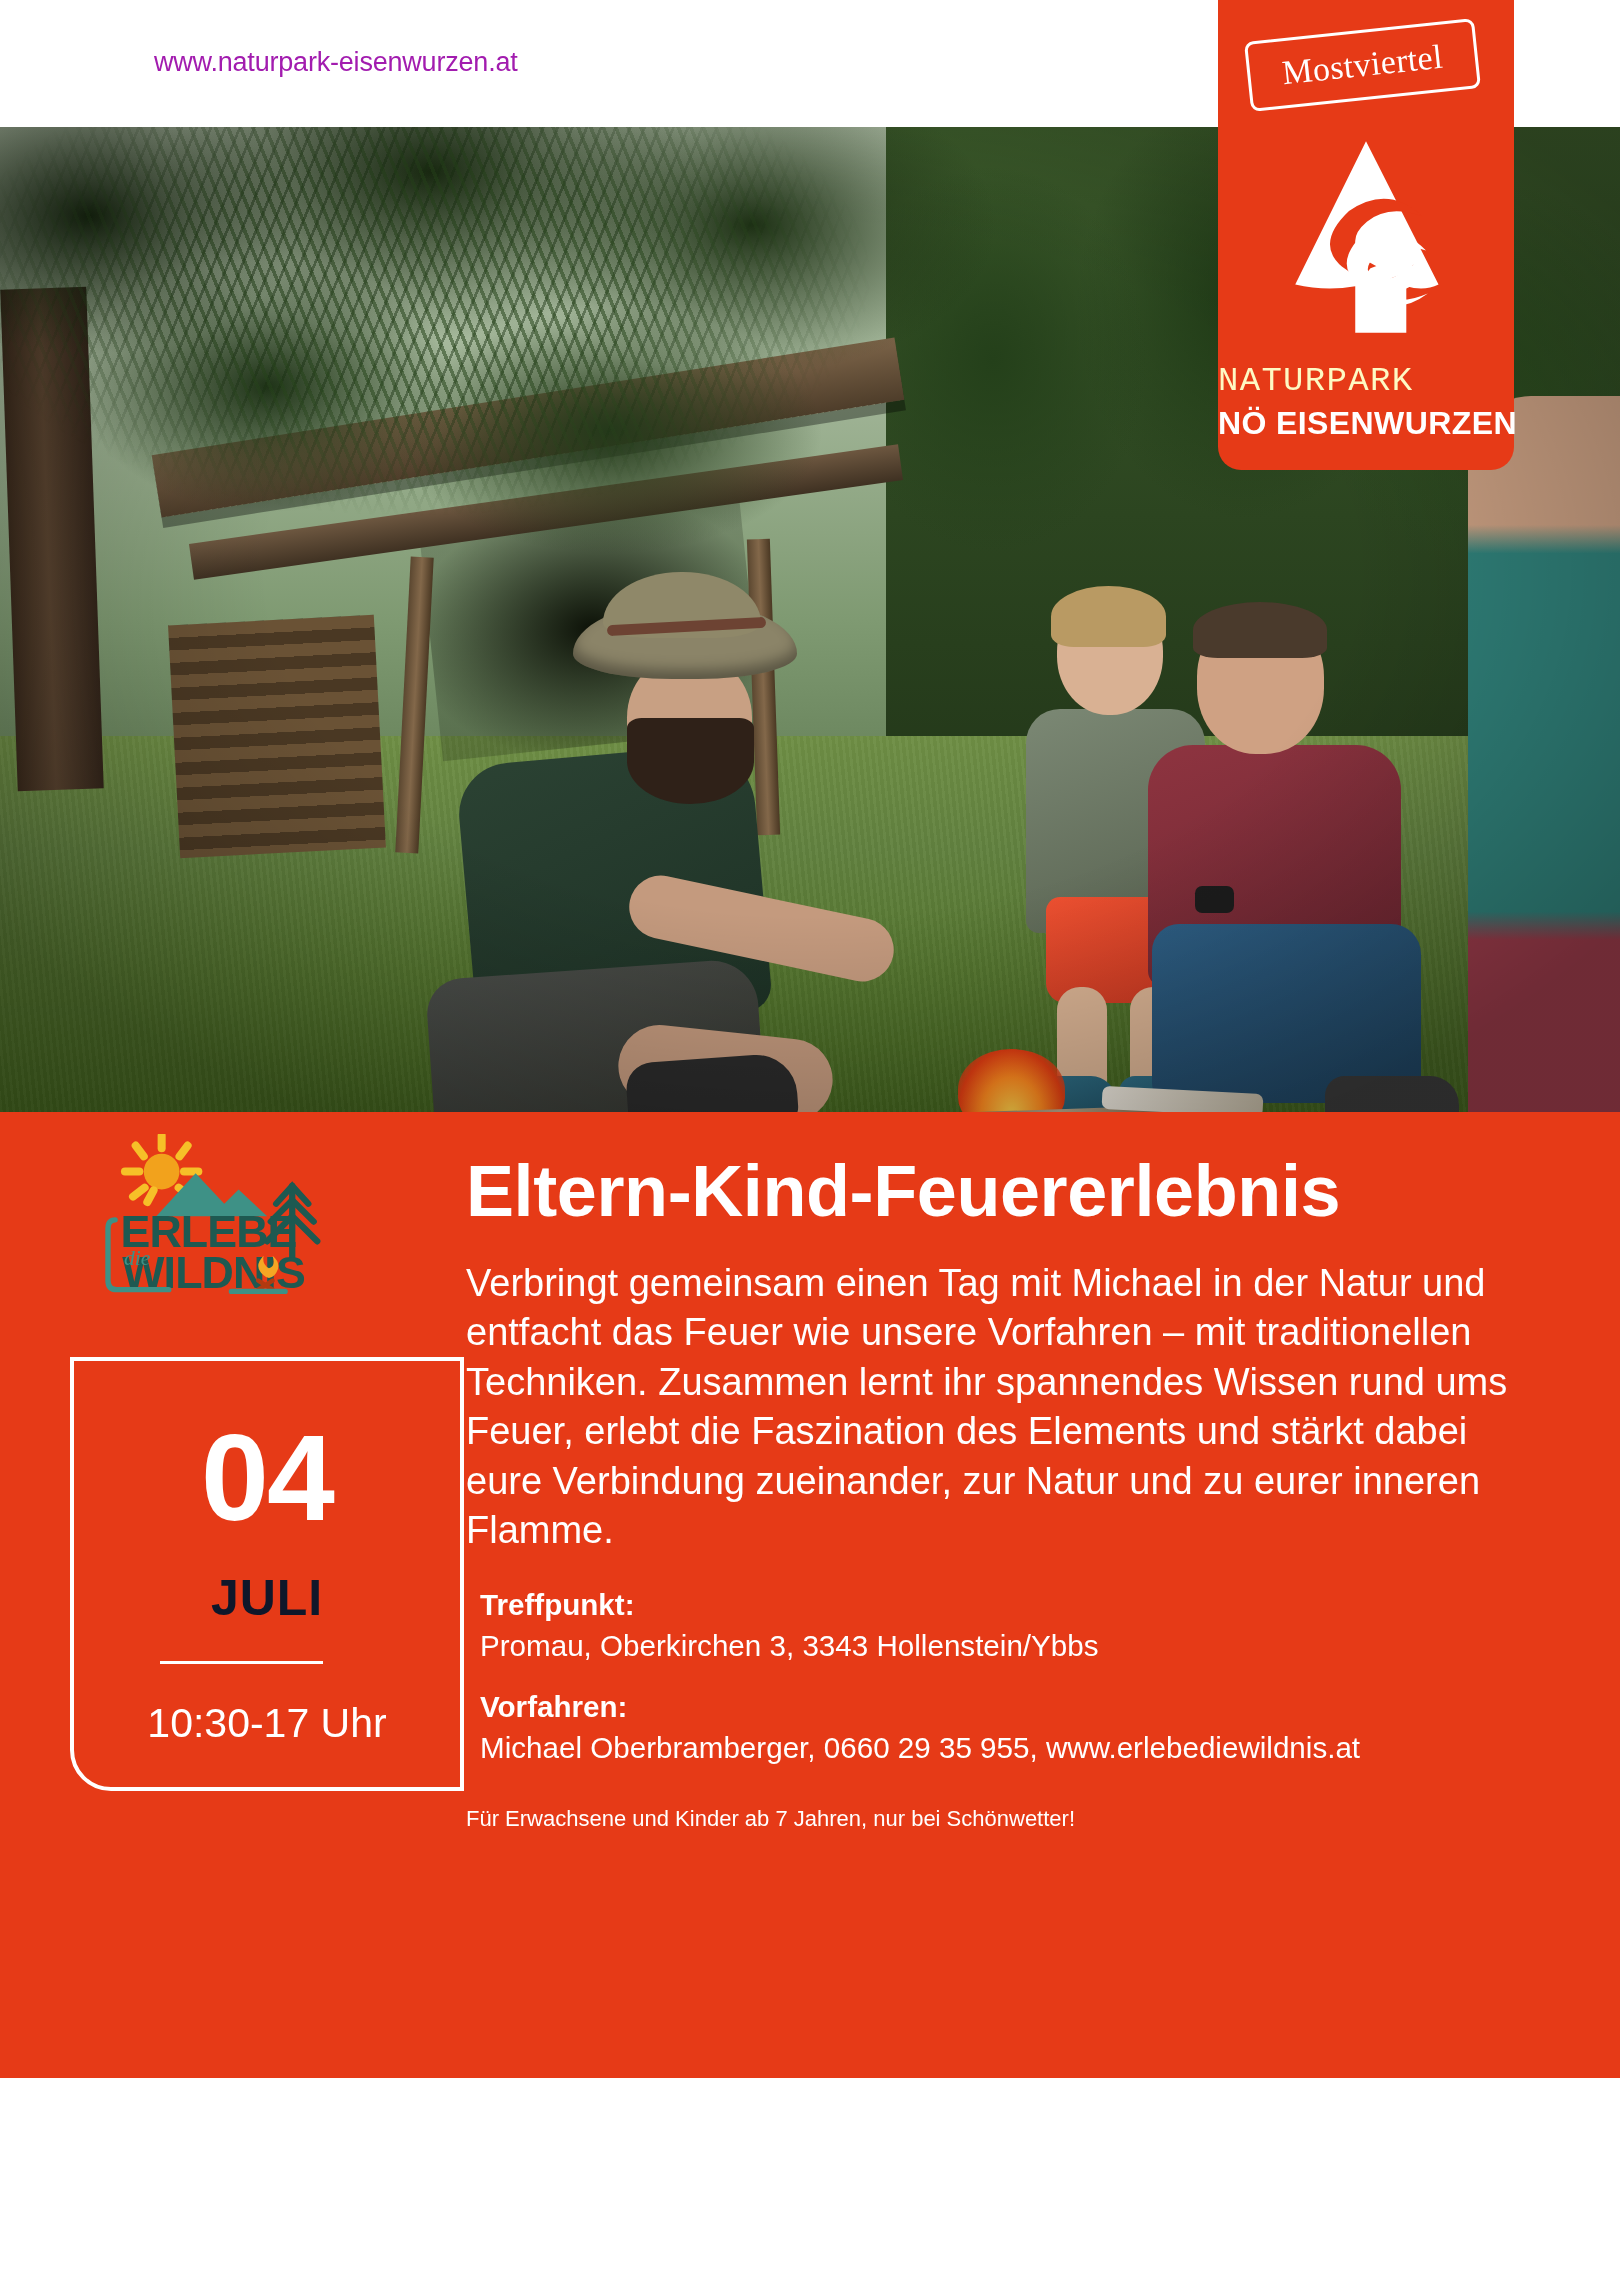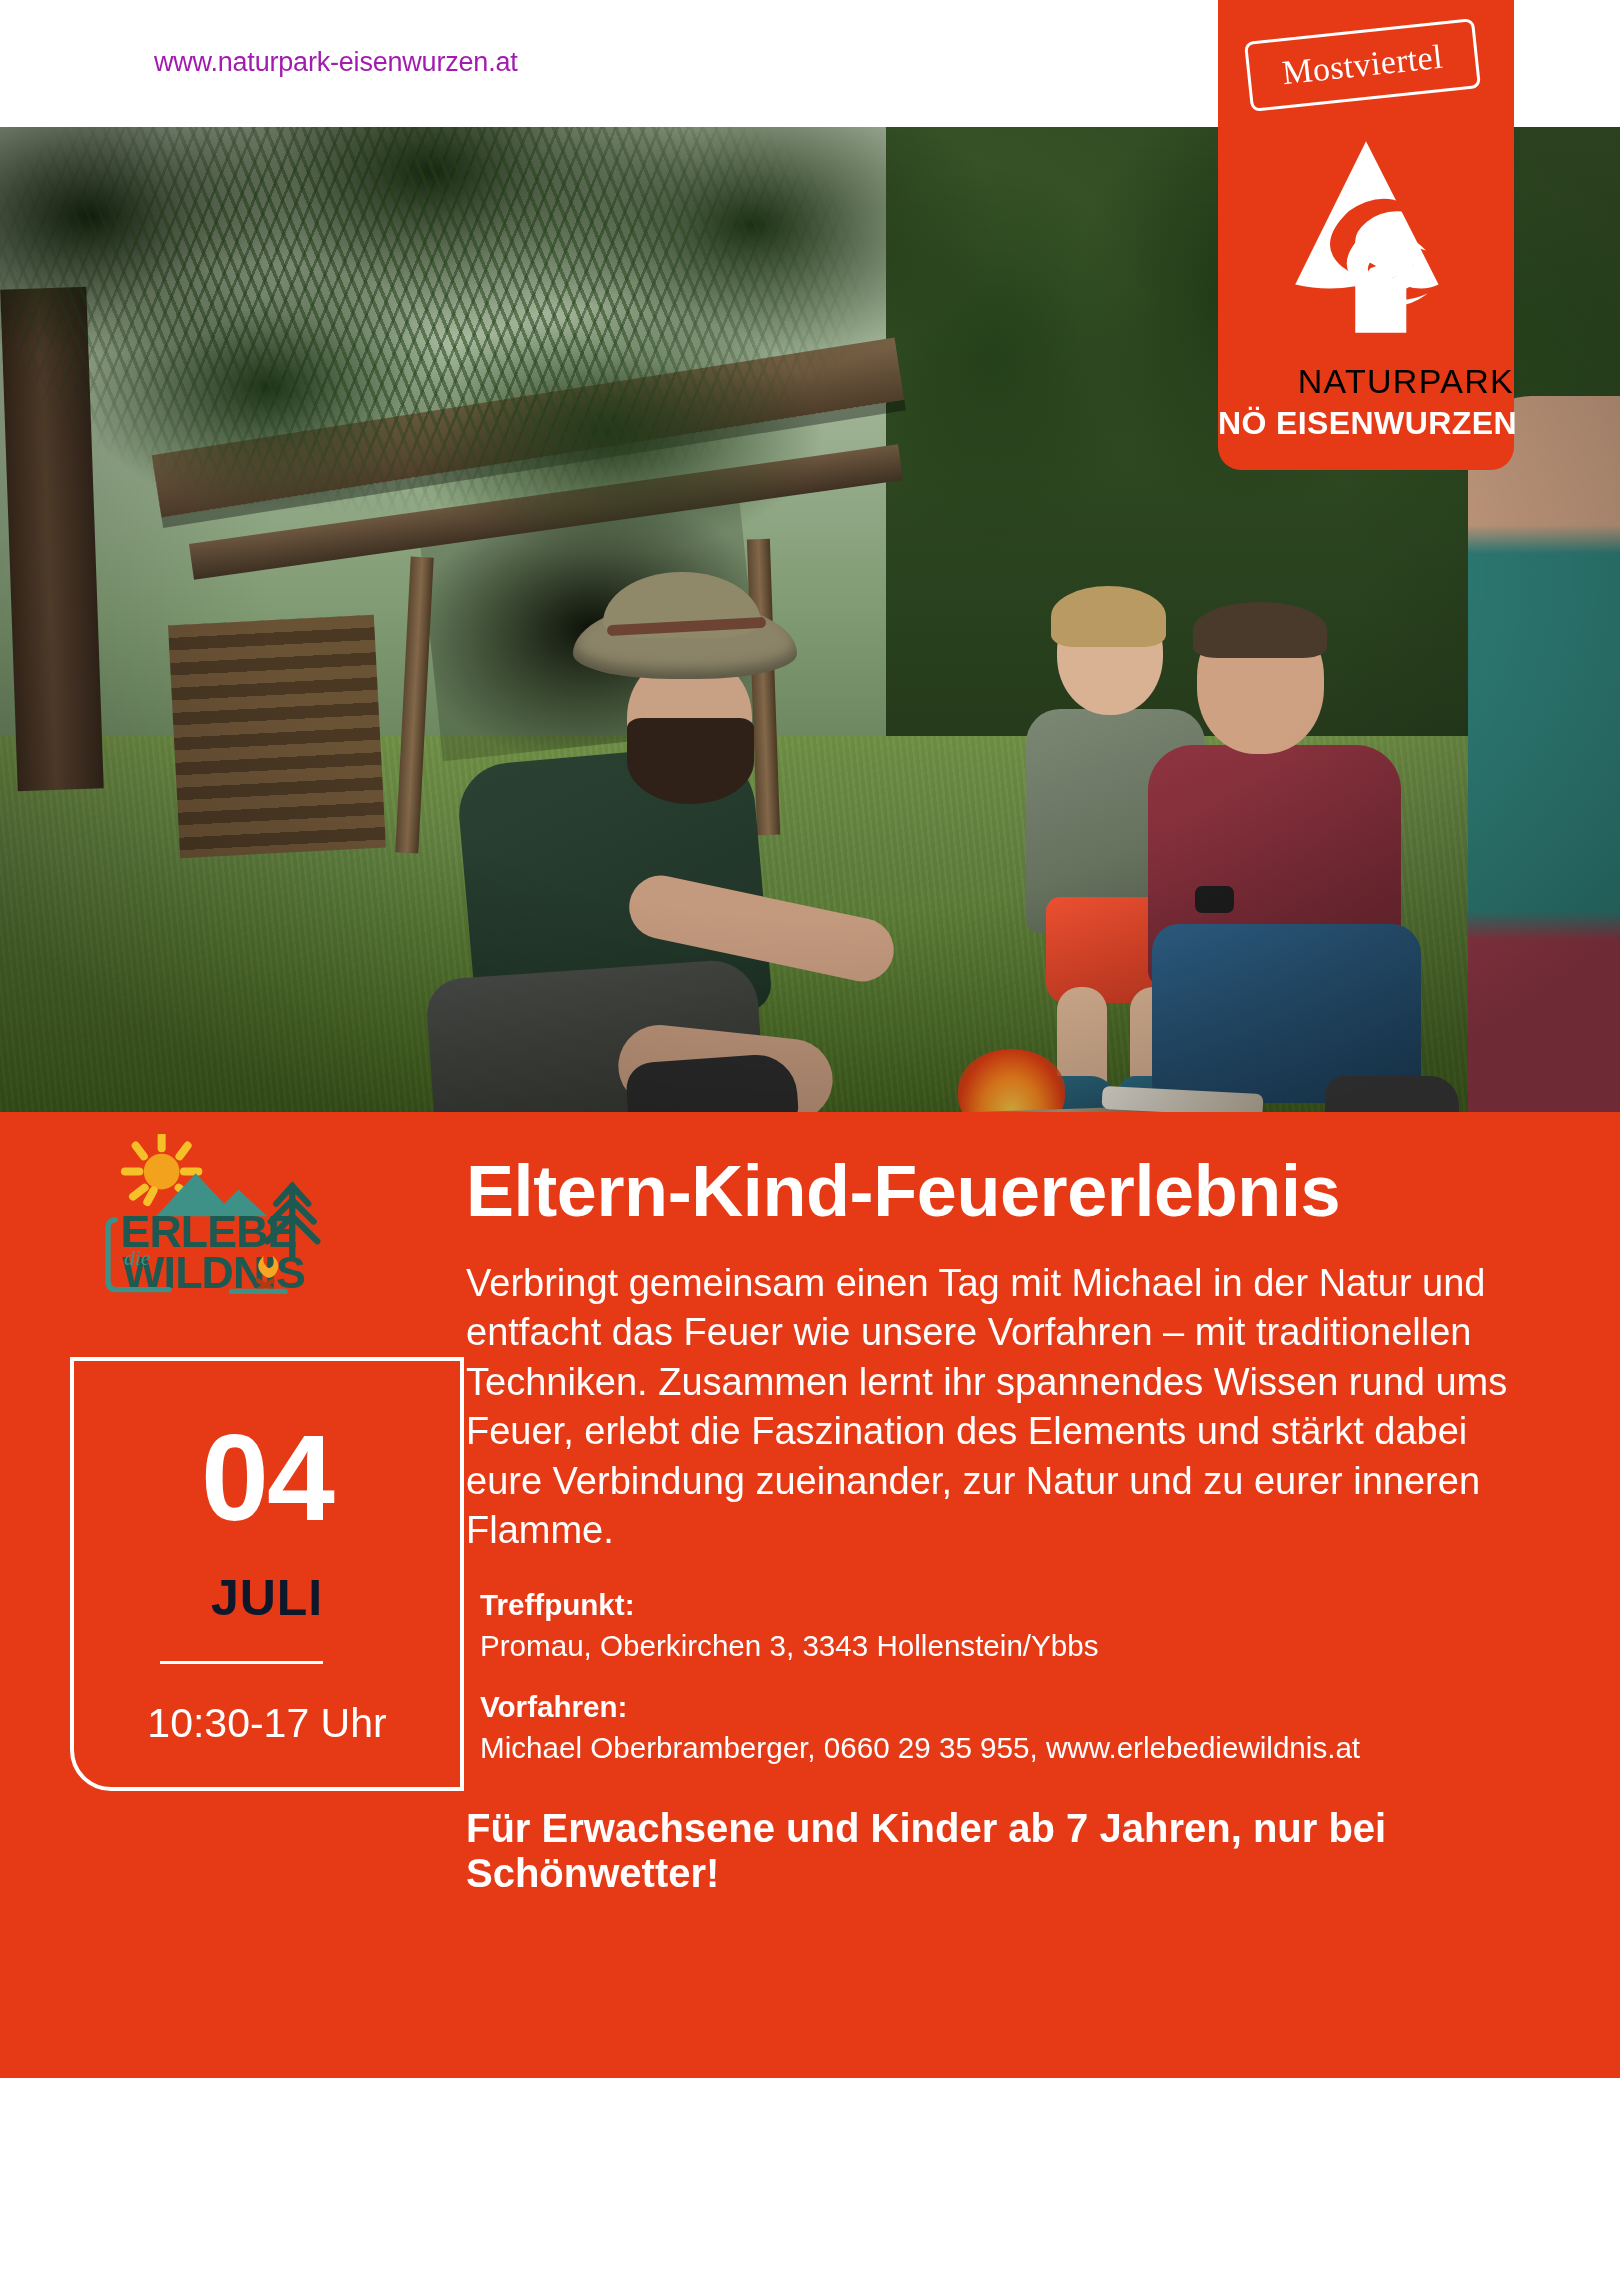--- a/index.html
+++ b/index.html
@@ -346,24 +346,24 @@
   }
   .np-mark {
     position: absolute;
     left: 50%; top: 134px;
     transform: translateX(-50%);
     width: 206px; height: 206px;
   }
   .np-name1 {
     position: absolute;
     left: 0; right: 0; top: 362px;
-    text-align: right;
-    font-family: Liberation Sans, sans-serif;
+    text-align: left;
+    font-family: Liberation Mono, monospace;
     font-size: 34px;
-    color: #000000;
+    color: #fef9c3;
     letter-spacing: 1.3px;
     white-space: nowrap;
   }
   .np-name2 {
     position: absolute;
     left: 0; right: 0; top: 405px;
     text-align: center;
     font-size: 32px;
     font-weight: bold;
     color: #ffffff;
@@ -461,23 +461,23 @@
     line-height: 1.38;
   }
   .blk-line {
     font-size: 29.6px;
     color: #ffffff;
     font-weight: 300;
     line-height: 1.38;
   }
   .ev-note {
     margin-top: 38px;
-    font-size: 40px;
-    color: #ffffff;
-    font-weight: 700;
+    font-size: 22px;
+    color: #ffffff;
+    font-weight: 400;
   }
 
   
   .footer {
     position: absolute;
     top: 2079px; left: 0;
     width: 1620px; height: 214px;
     background: #ffffff;
   }
 </style>

